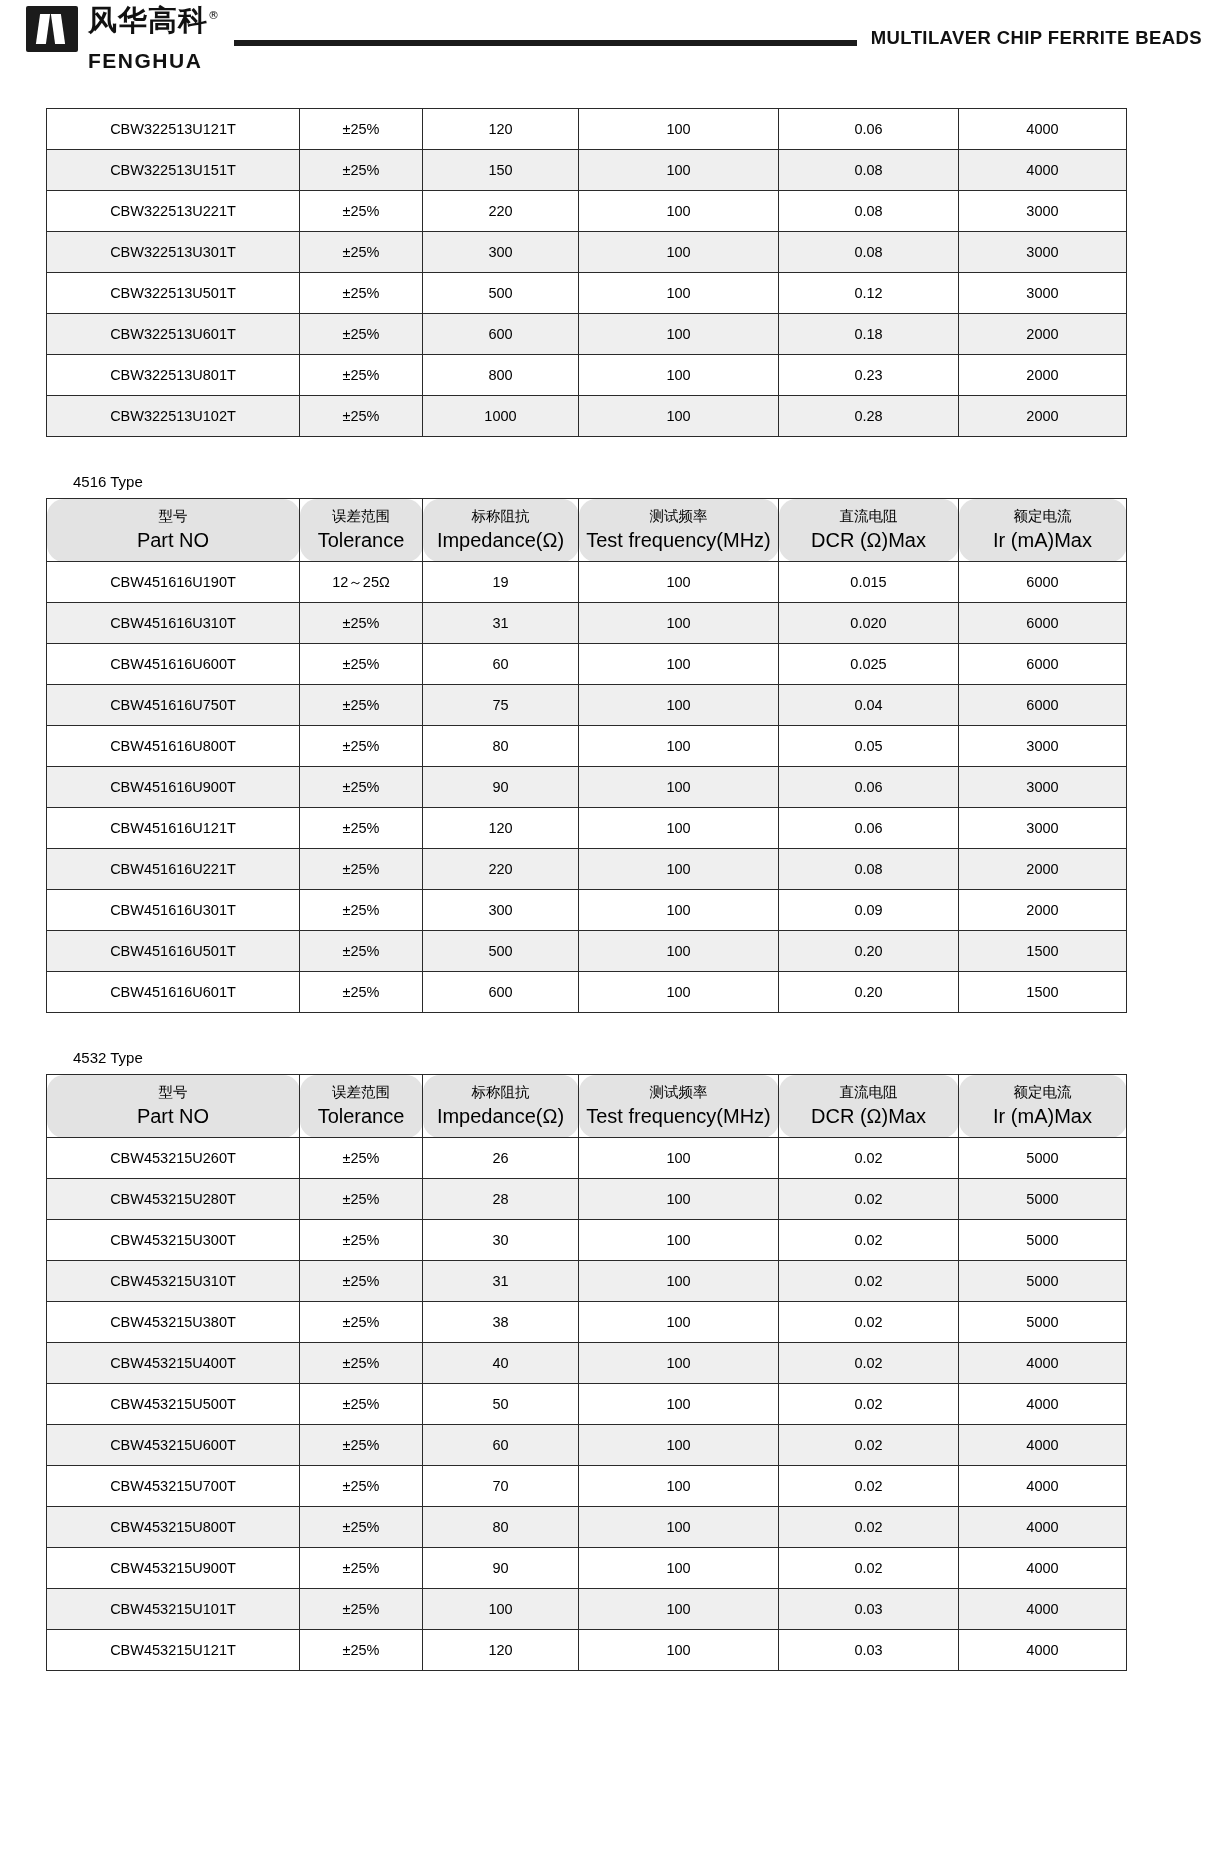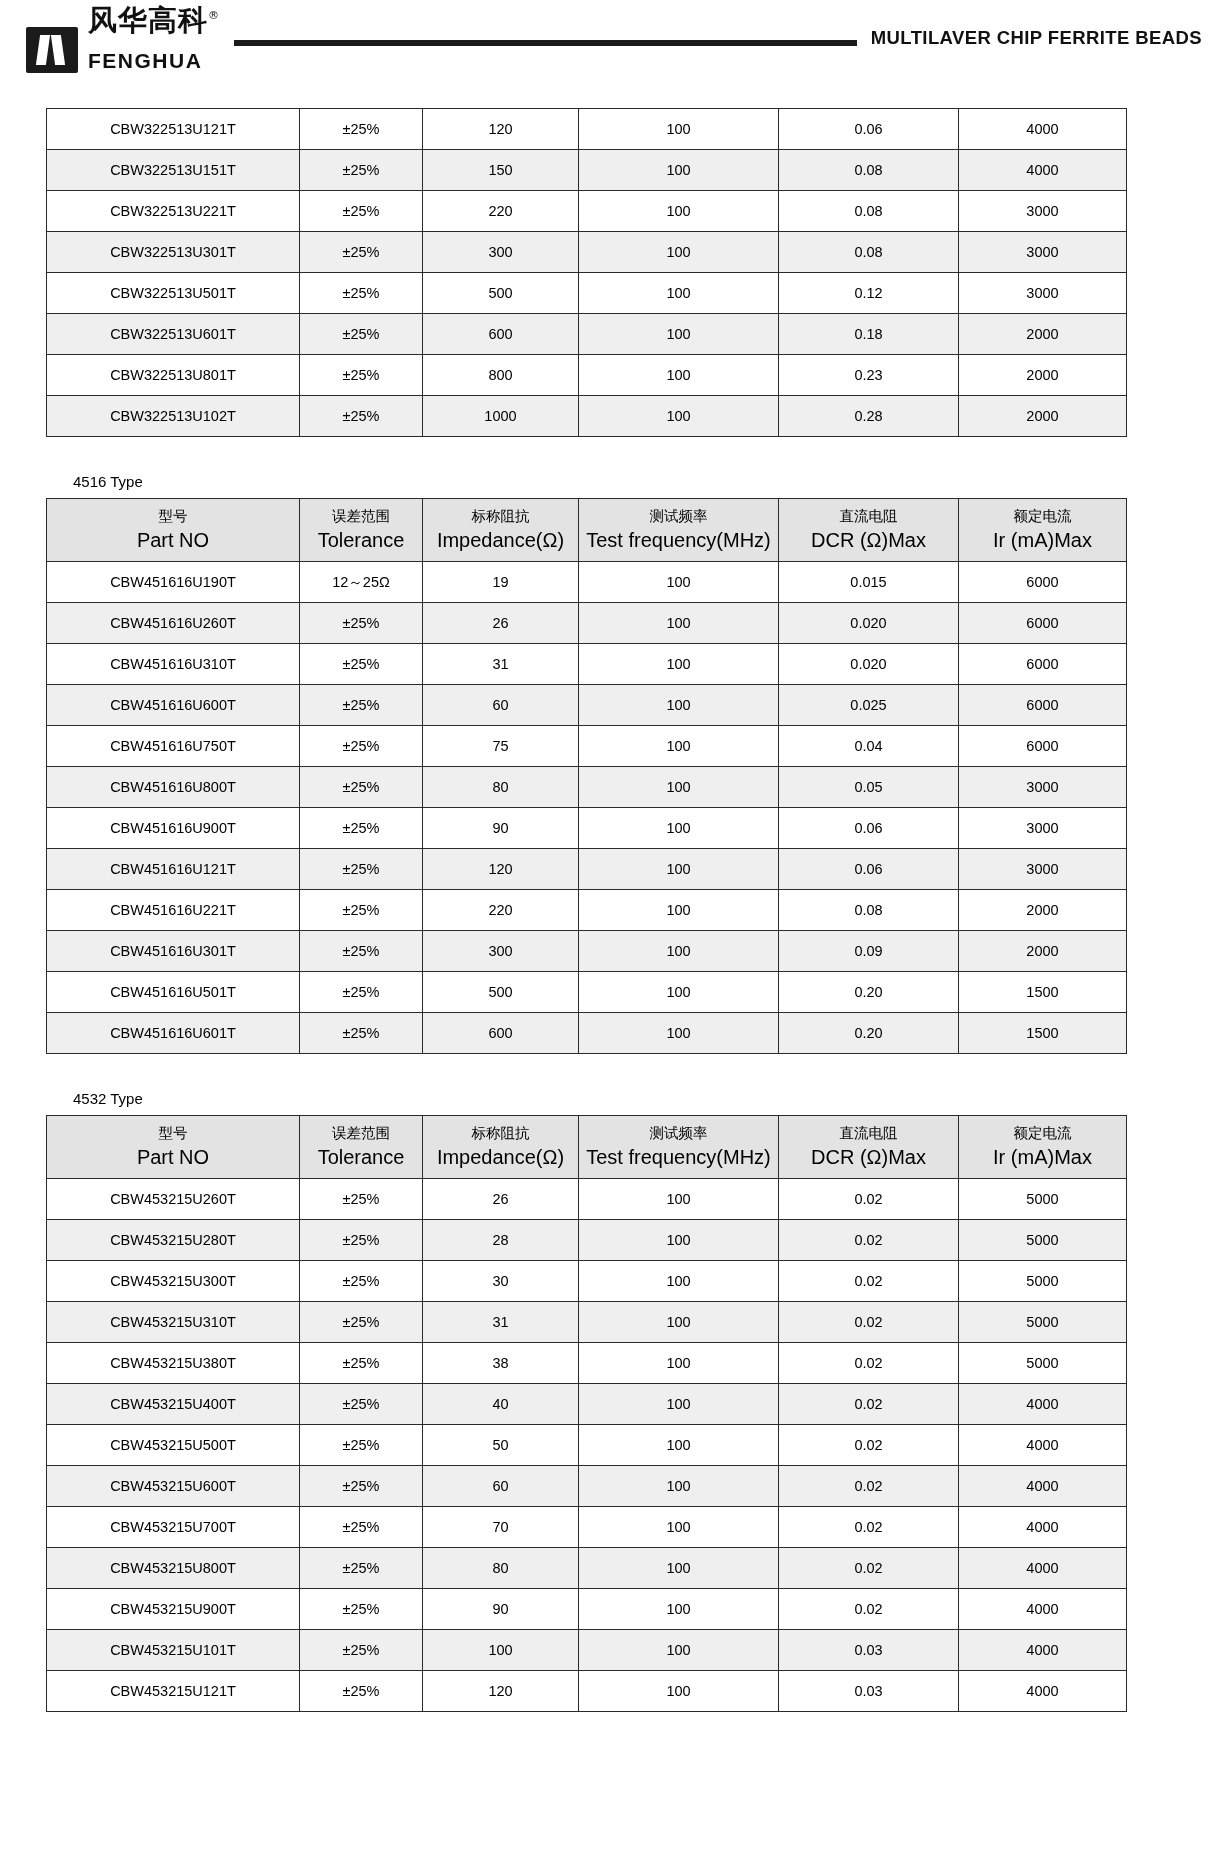--- a/index.html
+++ b/index.html
@@ -23,21 +23,21 @@
     box-sizing: border-box;
   }
   .header-inner {
     display: flex;
     align-items: center;
     height: 78px;
     position: relative;
   }
   .logo-block {
     display: flex;
-    align-items: flex-end;
+    align-items: flex-start;
     flex: 0 0 auto;
     padding-left: 4px;
   }
   .logo-mark {
     width: 52px;
     height: 46px;
     background: #1b1b1b;
     position: relative;
     border-radius: 2px;
     margin-right: 10px;
@@ -123,20 +123,21 @@
   }
   table.spec tbody tr:nth-child(even) td {
     background: #efefef;
   }
   table.spec tbody tr:nth-child(odd) td {
     background: #ffffff;
   }
   table.spec thead td {
     background: #e3e3e3 !important;
     height: 62px;
+    border-radius: 17px;
   }
   .hdr-cn {
     font-family: "DejaVu Sans", sans-serif;
     font-size: 14.5px;
     display: block;
     margin-bottom: 3px;
   }
   .hdr-en {
     font-size: 20px;
     display: block;
@@ -294,28 +295,20 @@
         <tbody>
           <tr>
             <td>CBW451616U190T</td>
             <td>12～25Ω</td>
             <td>19</td>
             <td>100</td>
             <td>0.015</td>
             <td>6000</td>
           </tr>
           <tr>
-            <td>CBW451616U260T</td>
-            <td>±25%</td>
-            <td>26</td>
-            <td>100</td>
-            <td>0.020</td>
-            <td>6000</td>
-          </tr>
-          <tr>
             <td>CBW451616U310T</td>
             <td>±25%</td>
             <td>31</td>
             <td>100</td>
             <td>0.020</td>
             <td>6000</td>
           </tr>
           <tr>
             <td>CBW451616U600T</td>
             <td>±25%</td>

